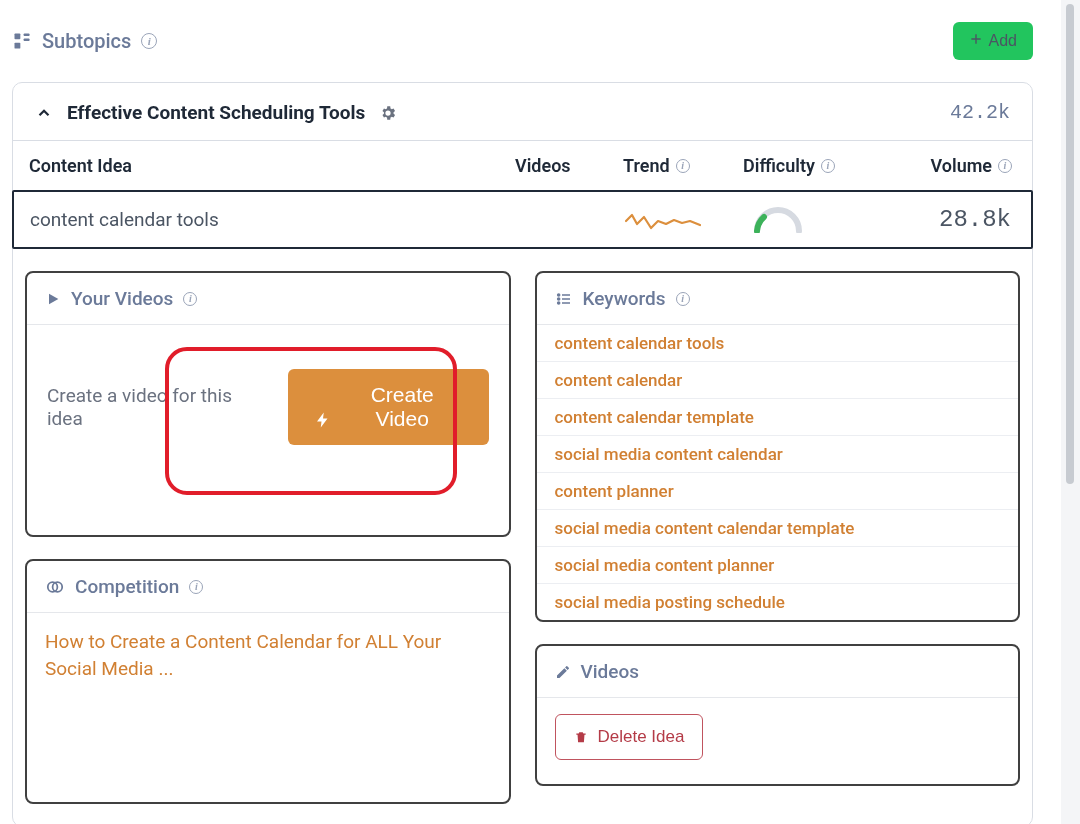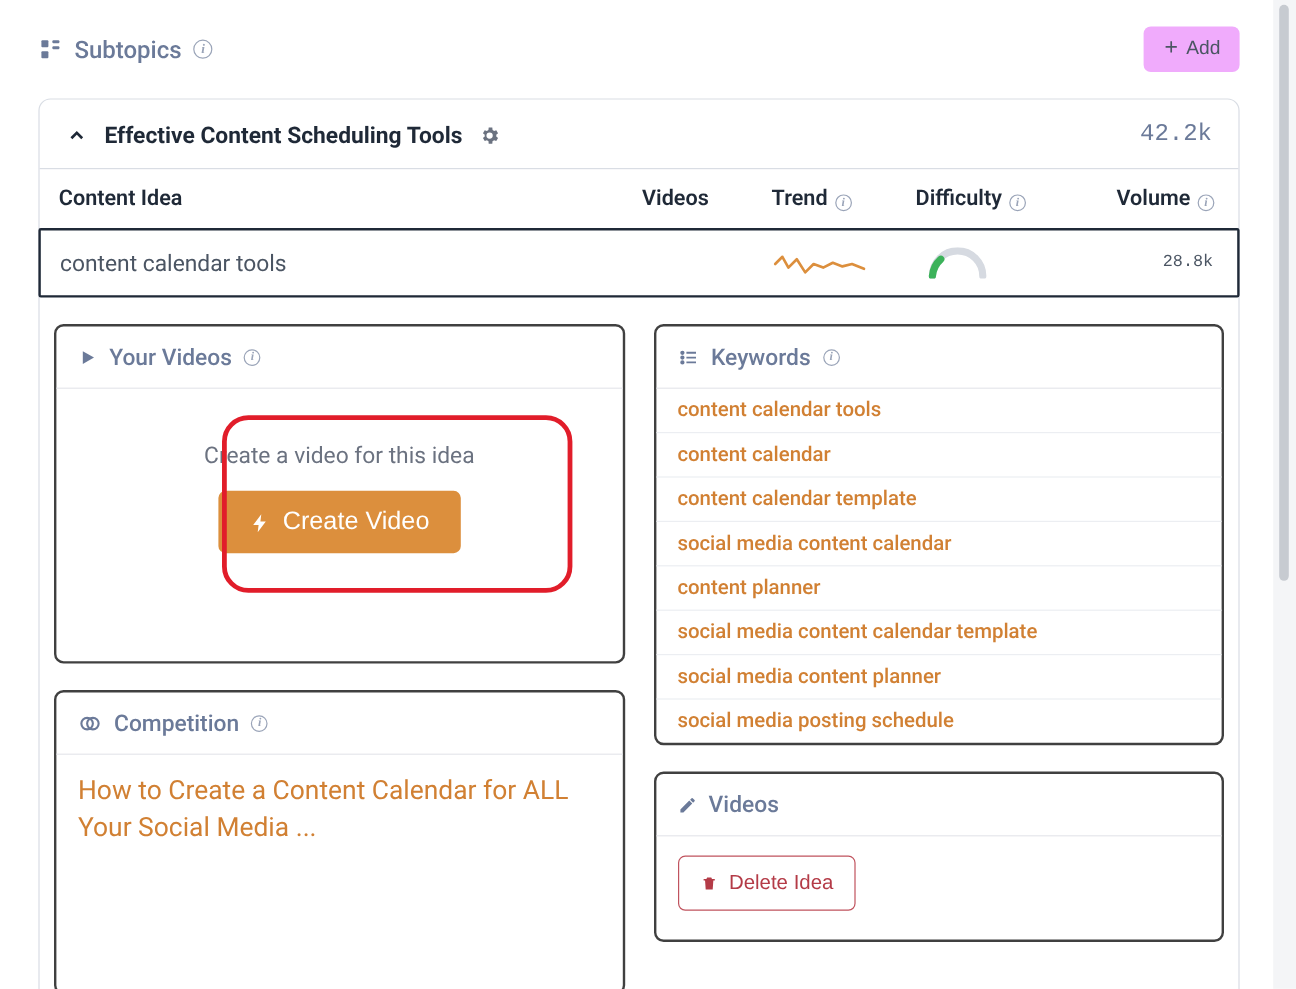--- a/index.html
+++ b/index.html
@@ -9,21 +9,21 @@
       color: #1f2937;
       width: 1080px;
       height: 824px;
       overflow: hidden;
       position: relative;
     }
     .scroll-container {
       width: 1061px;
       height: 824px;
       overflow-y: scroll;
-      padding: 10px 28px 0 32px;
+      padding: 10px 28px 0 12px;
     }
     
     .scroll-container::-webkit-scrollbar { width: 19px; }
     .scroll-container::-webkit-scrollbar-track { background: #f1f3f5; }
     .scroll-container::-webkit-scrollbar-thumb { background: #c5c9d0; border-radius: 0; border: 5px solid #f1f3f5; }
     .fake-scrollbar {
       position: absolute;
       right: 0; top: 0;
       width: 19px; height: 824px;
       background: #f4f5f7;
@@ -63,21 +63,21 @@
       font-style: italic;
       font-family: Georgia, serif;
       font-weight: 600;
     }
     .info-icon-sm {
       width: 14px; height: 14px;
       font-size: 10px;
       border-width: 1.2px;
     }
     .add-btn {
-      background: #f0abfc;
+      background: #22c55e;
       border: none;
       border-radius: 6px;
       padding: 10px 16px;
       color: #4b5563;
       font-size: 16px;
       display: flex;
       align-items: flex-start;
       gap: 6px;
       cursor: pointer;
     }
@@ -114,36 +114,36 @@
       padding: 14px 12px 14px 12px;
       font-weight: 600;
       font-size: 18px;
       color: #1f2937;
     }
     .col-idea   { flex: 0 0 490px; padding-left: 4px; }
     .col-videos { flex: 0 0 108px; }
     .col-trend  { flex: 0 0 120px; }
     .col-diff   { flex: 0 0 150px; }
     .col-volume { flex: 1 1 auto; text-align: right; padding-right: 8px; }
-    .th-label { display: inline-flex; align-items: flex-end; gap: 6px; }
+    .th-label { display: inline-flex; align-items: center; gap: 6px; }
 
     .table-row {
       display: flex;
       align-items: center;
       padding: 14px 12px;
       border: 2px solid #1f2937;
       border-radius: 2px;
       margin: 0 -1px 0 -1px;
       font-size: 19px;
     }
     .row-idea { flex: 0 0 490px; color: #4b5563; padding-left: 4px;}
     .row-videos { flex: 0 0 108px; }
     .row-trend { flex: 0 0 120px; display: flex; align-items: center; }
     .row-diff  { flex: 0 0 150px; display: flex; align-items: center; padding-left: 8px; }
-    .row-volume { flex: 1 1 auto; text-align: right; padding-right: 8px; font-family: 'Courier New', monospace; font-size: 14px; color: #4b5563; }
+    .row-volume { flex: 1 1 auto; text-align: right; padding-right: 8px; font-family: 'Courier New', monospace; font-size: 24px; color: #4b5563; }
 
     .panels {
       display: flex;
       gap: 24px;
       padding: 22px 12px 22px 12px;
       align-items: flex-start;
     }
     .left-col, .right-col { flex: 1 1 0; display: flex; flex-direction: column; gap: 22px; }
 
     .panel {
@@ -158,21 +158,20 @@
       padding: 14px 18px;
       border-bottom: 1px solid #e5e7eb;
       color: #6b7a99;
       font-size: 19px;
       font-weight: 500;
     }
 
     .your-videos-body {
       padding: 44px 20px 90px 20px;
       display: flex;
-      flex-direction: column;
       align-items: center;
       gap: 18px;
       position: relative;
     }
     .prompt-text { color: #6b7280; font-size: 19px; }
     .create-btn {
       background: #dc8f3d;
       border: none;
       color: #fff;
       font-size: 21px;
@@ -193,21 +192,21 @@
       width: 292px;
       height: 148px;
       pointer-events: none;
     }
 
     .competition-body {
       padding: 16px 18px 120px 18px;
     }
     .competition-link {
       color: #d18033;
-      font-size: 22px;
+      font-size: 19px;
       line-height: 1.4;
       text-decoration: none;
       display: block;
     }
 
     .keyword-list { list-style: none; }
     .keyword-item {
       padding: 8px 18px;
       border-bottom: 1px solid #eceef2;
       color: #d18033;

